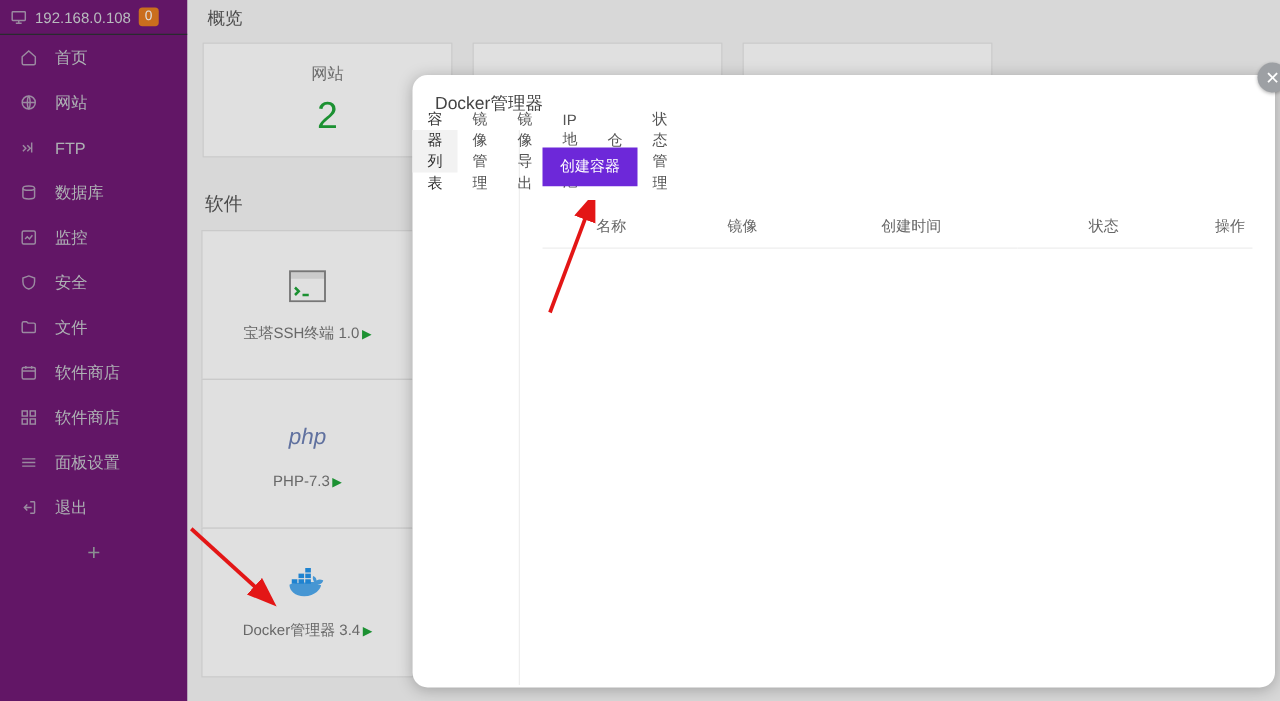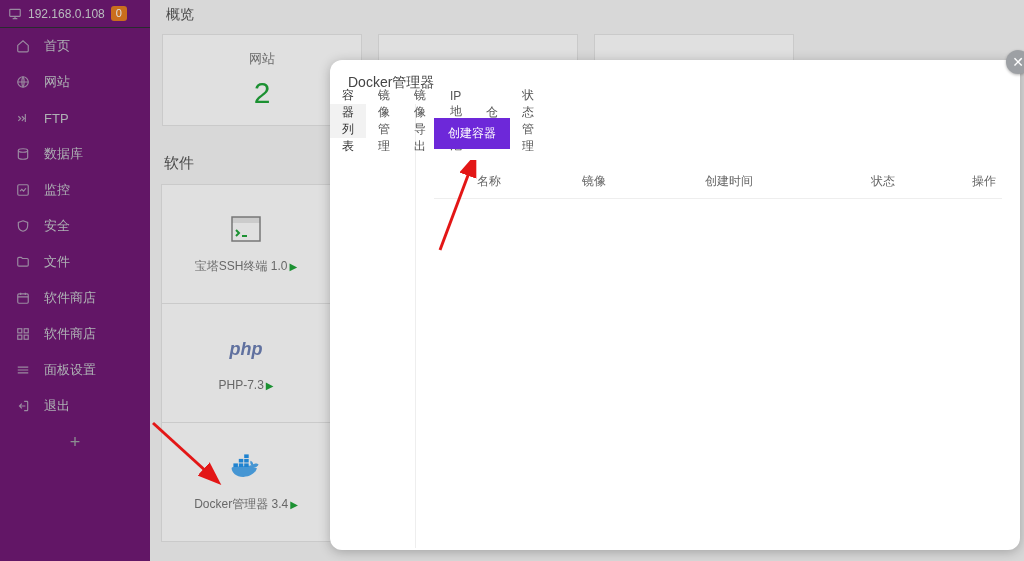--- a/index.html
+++ b/index.html
@@ -171,21 +171,21 @@
       display: flex; align-items: center; justify-content: center;
       font-size: 14px;
       cursor: pointer;
       box-shadow: 0 1px 3px rgba(0,0,0,0.3);
     }
     .arrow {
       position: absolute;
       pointer-events: none;
     }
     .arrow svg { display: block; }
-    .php-logo { color: #6e81b6; font-weight: bold; font-size: 18px; font-style: italic; text-align:center; width: 44px;}
+    .php-logo { color: #6e81b6; font-weight: normal; font-size: 18px; font-style: italic; text-align:center; width: 44px;}
   </style>
 </head>
 <body>
 
 <div class="sidebar">
   <div class="sidebar-header">
     <span class="nav-icon">
       <svg width="14" height="14" viewBox="0 0 24 24" fill="none" stroke="#c6cacd" stroke-width="2">
           <rect x="3" y="4" width="18" height="12" rx="1"></rect>
           <path d="M8 20h8M12 16v4"></path>

